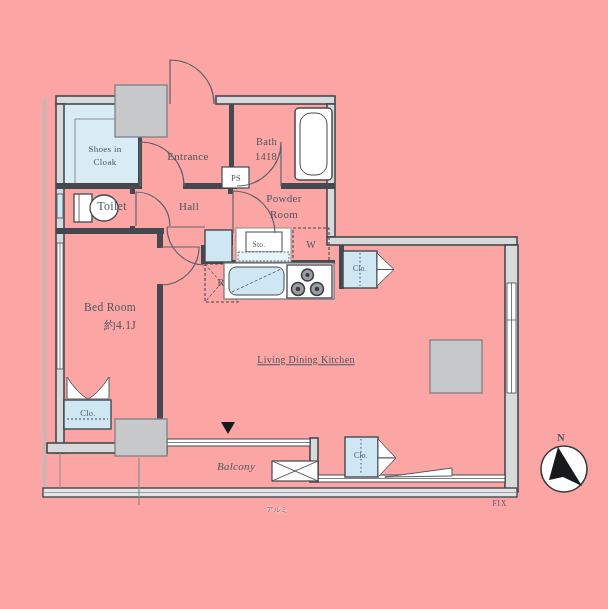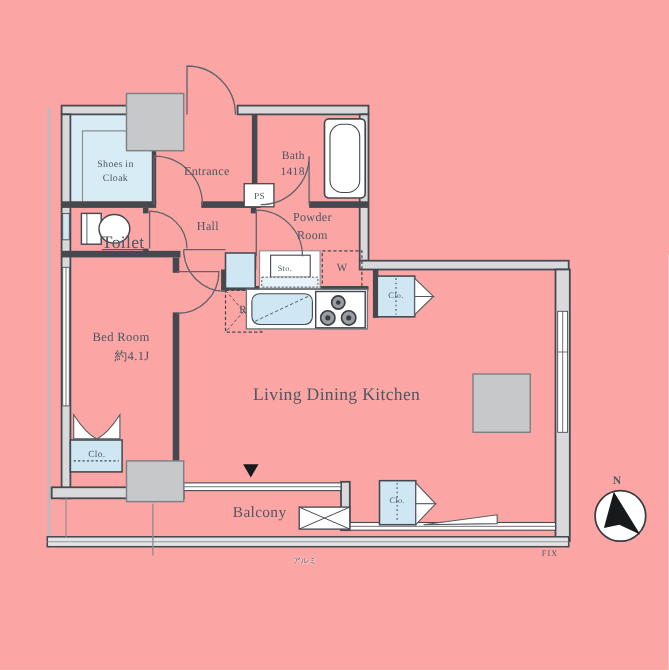--- a/index.html
+++ b/index.html
@@ -184,33 +184,33 @@
 </svg>
 
   <div class="lbl wrap" style="left:105px; top:156px; font-size:9px; width:48px;">Shoes in Cloak</div>
   <div class="lbl" style="left:188px; top:157px; font-size:11px;">Entrance</div>
   <div class="lbl" style="left:236px; top:178px; font-size:8.5px;">PS</div>
   <div class="lbl" style="left:266px; top:150px; font-size:10.5px; line-height:1.4;">
     <span>Bath</span>
     <span>1418</span>
   </div>
   <div class="lbl wrap" style="left:284px; top:207px; font-size:11px; width:58px;">Powder Room</div>
-  <div class="lbl" style="left:112px; top:221px; font-size:16px;text-decoration:underline;">Toilet</div>
+  <div class="lbl" style="left:112px; top:207px; font-size:12px;">Toilet</div>
   <div class="lbl" style="left:189px; top:207px; font-size:11px;">Hall</div>
   <div class="lbl" style="left:219px; top:245px; font-size:7.5px;margin-left:40px;">Sto.</div>
   <div class="lbl" style="left:311px; top:245px; font-size:10px;">W</div>
   <div class="lbl" style="left:221px; top:283px; font-size:10px;">R</div>
   <div class="lbl" style="left:360px; top:269px; font-size:7.5px;">Clo.</div>
   <div class="lbl" style="left:110px; top:316px; font-size:11.5px; line-height:1.6;">
     <span>Bed Room</span>
     <span>約4.1J</span>
   </div>
-  <div class="lbl" style="left:306px; top:360px; font-size:16px; line-height:1.55;">
+  <div class="lbl" style="left:306px; top:360px; font-size:10px; line-height:1.55;text-decoration:underline;">
     <span>Living Dining Kitchen</span>
   </div>
   <div class="lbl" style="left:88px; top:413px; font-size:8.5px;">Clo.</div>
-  <div class="lbl" style="left:236px; top:467px; font-size:14px;">Balcony</div>
+  <div class="lbl" style="left:236px; top:467px; font-size:11px;font-style:italic;">Balcony</div>
   <div class="lbl" style="left:277px; top:471px; font-size:7px; letter-spacing:0; text-shadow:0 0 2px #fff,0 0 2px #fff;margin-top:39px;">アルミ</div>
   <div class="lbl" style="left:361px; top:456px; font-size:7.5px;">Clo.</div>
   <div class="lbl" style="left:500px; top:504px; font-size:7.5px; letter-spacing:1px;">FIX</div>
   <div class="lbl" style="left:561px; top:438px; font-size:10.5px; font-weight:bold;">N</div>
 
 </div>
 
 </body></html>

